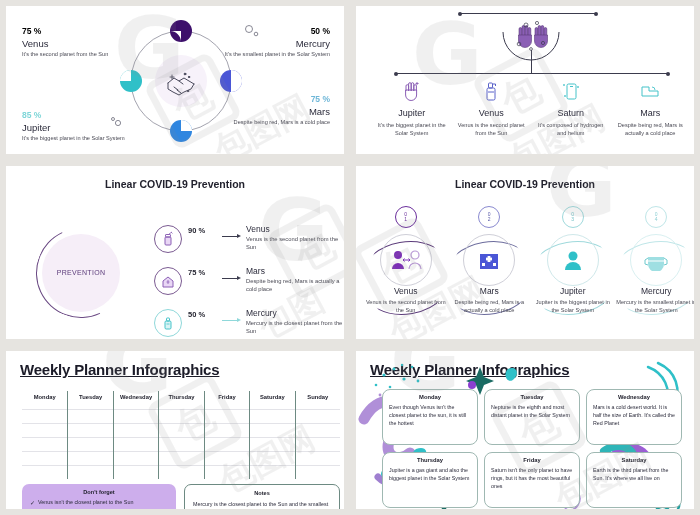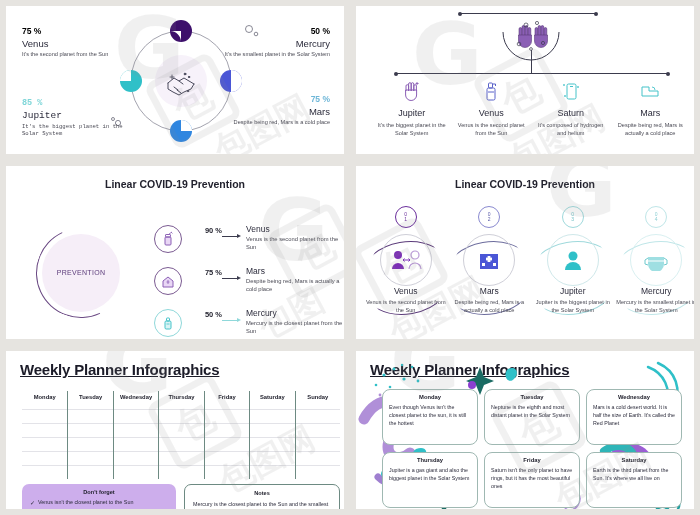--- a/index.html
+++ b/index.html
@@ -45,21 +45,21 @@
   }
 
   
   .s1 { padding: 10px 14px; }
   .s1-stat { position: absolute; width: 108px; }
   .s1-stat .pct { font-size: 8.5px; font-weight: 700; margin-bottom: 2px; }
   .s1-stat .nm  { font-size: 9.5px; color: #2b2b3b; margin-bottom: 1.5px; }
   .s1-stat .ds  { font-size: 5.6px; color: #4a4a55; line-height: 1.35; }
   .s1-tl { left: 16px;  top: 20px;  text-align: left; }
   .s1-tr { right: 14px; top: 20px;  text-align: right; }
-  .s1-bl { left: 16px;  top: 92px;  text-align: left; font-family: Liberation Mono, monospace; }
+  .s1-bl { left: 16px;  top: 104px;  text-align: left; }
   .s1-br { right: 14px; top: 88px;  text-align: right; }
 
   
   .s2-title-line { position: absolute; top: 7px; left: 104px; width: 136px; height: 1px; background: #3b3b4d; }
   .s2-dot { position: absolute; width: 4px; height: 4px; border-radius: 50%; background: #3b3b4d; top: 5.5px; }
   .s2-main-line { position: absolute; top: 67px; left: 40px; width: 272px; height: 1px; background: #3b3b4d; }
   .s2-stem { position: absolute; top: 44px; left: 175px; width: 1px; height: 23px; background: #3b3b4d; }
   .s2-items { position: absolute; top: 72px; left: 16px; width: 318px;
               display: grid; grid-template-columns: repeat(4,1fr); }
   .s2-it { text-align: center; padding: 0 4px; }
@@ -78,21 +78,21 @@
     text-align: center; font-size: 7px; color: #5b3b7a; letter-spacing: .3px;
     line-height: 1.5;
   }
   .s3-arc { position: absolute; left: 30px; top: 62px; width: 90px; height: 90px;
             border: 1px solid #6b4a84; border-radius: 50%;
             border-right-color: transparent; border-top-color: transparent; transform: rotate(20deg); }
   .s3-rows { position: absolute; left: 148px; top: 58px; width: 190px; }
   .s3-row { display: flex; align-items: flex-start; height: 34px; margin-bottom: 8px; }
   .s3-ic { width: 28px; height: 28px; border-radius: 50%; border: 1px solid #7b5b92;
            display: flex; align-items: center; justify-content: center; flex: none; margin-top: 1px;}
-  .s3-pct { font-size: 7.5px; font-weight: 700; color: #1f1f2b; width: 34px; text-align: right; margin: 2px 0 0 6px; flex:none;}
+  .s3-pct { font-size: 7.5px; font-weight: 700; color: #1f1f2b; width: 34px; margin: 2px 0 0 6px; flex:none;}
   .s3-arrow { flex: none; width: 20px; margin-top: 8px; position: relative; }
   .s3-arrow .ln { position: absolute; left: 0; top: 4px; width: 17px; height: 1px; background: #3b3b4d; }
   .s3-arrow .hd { position: absolute; left: 15px; top: 1.5px; border-left: 4px solid #3b3b4d;
                   border-top: 2.5px solid transparent; border-bottom: 2.5px solid transparent; }
   .s3-txt { margin-left: 4px; }
   .s3-txt .nm { font-size: 8.5px; color: #2b2b3b; }
   .s3-txt .ds { font-size: 5.8px; color: #4a4a55; line-height: 1.45; margin-top: 1px; }
 
   
   .s4-items { position: absolute; top: 40px; left: 8px; width: 334px;

